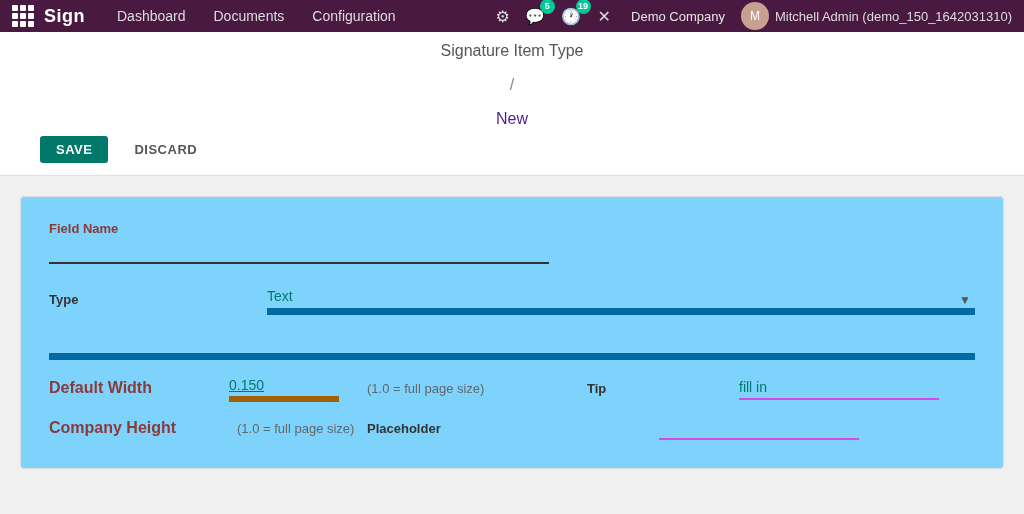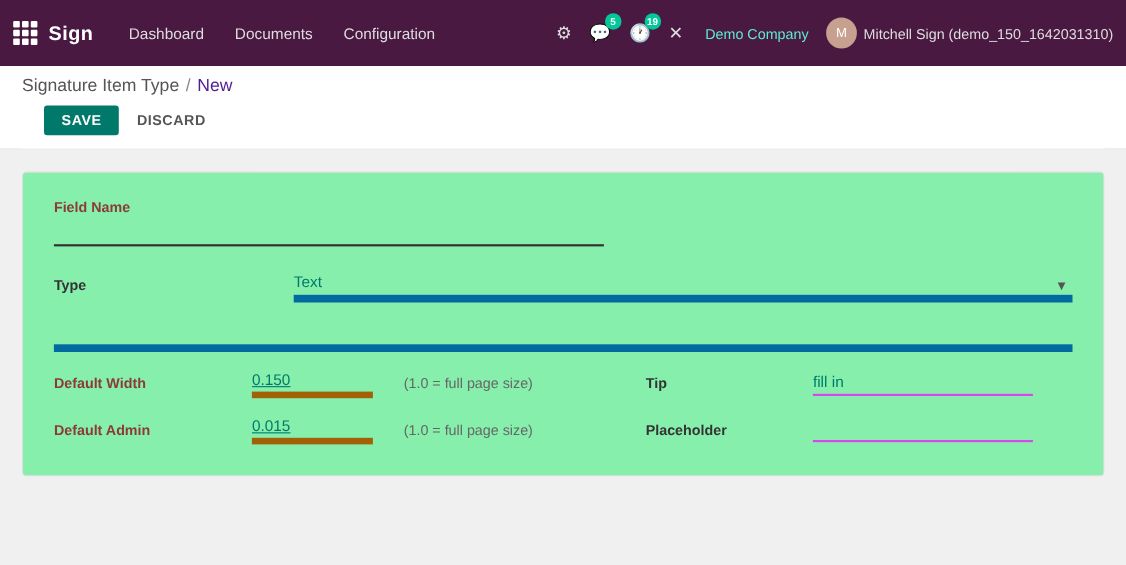--- a/index.html
+++ b/index.html
@@ -4,21 +4,21 @@
   <style>
     * { box-sizing: border-box; margin: 0; padding: 0; }
     body { font-family: 'Segoe UI', Arial, sans-serif; font-size: 14px; background: #f0f0f0; }
 
     
     .topnav {
       background: #4a1942;
       color: #fff;
       display: flex;
       align-items: center;
-      height: 60px;
+      height: 32px;
       padding: 0 12px;
       gap: 0;
     }
     .topnav-grid-icon {
       display: grid;
       grid-template-columns: repeat(3,6px);
       grid-template-rows: repeat(3,6px);
       gap: 2px;
       margin-right: 10px;
       cursor: pointer;
@@ -73,21 +73,21 @@
       top: -4px; right: -5px;
       background: #00c899;
       color: #fff;
       border-radius: 50%;
       font-size: 9px;
       width: 15px; height: 15px;
       display: flex; align-items: center; justify-content: center;
       font-weight: bold;
     }
     .topnav-company {
-      color: #5eead4;
+      color: #e5e5e5;
       font-size: 13px;
       margin: 0 8px;
     }
     .topnav-user {
       display: flex;
       align-items: center;
       gap: 6px;
       color: #ddd;
       font-size: 13px;
       cursor: pointer;
@@ -106,35 +106,36 @@
     .breadcrumb-bar {
       background: #fff;
       padding: 10px 20px 0 20px;
       border-bottom: 1px solid #e0e0e0;
     }
     .breadcrumb {
       font-size: 16px;
       color: #555;
       display: flex;
       align-items: center;
-      gap: 6px;
+      gap: 16px;
+      flex-direction: column;
     }
     .breadcrumb-link {
       color: #555;
       text-decoration: none;
     }
     .breadcrumb-sep { color: #888; }
     .breadcrumb-current { color: #4c1d95; font-weight: 500; }
 
     
     .toolbar {
       background: #fff;
       padding: 8px 20px 12px 20px;
       display: flex;
-      gap: 0;
+      gap: 10px;
       align-items: center;
     }
     .btn-save {
       background: #00796b;
       color: #fff;
       border: none;
       padding: 6px 16px;
       border-radius: 3px;
       font-size: 13px;
       font-weight: 600;
@@ -155,21 +156,21 @@
       letter-spacing: 0.5px;
     }
 
     
     .main-content {
       padding: 20px;
       background: #f0f0f0;
       min-height: calc(514px - 44px - 44px - 40px);
     }
     .form-card {
-      background: #86efac;
+      background: #7dd3fc;
       border: 1px solid #ddd;
       border-radius: 4px;
       padding: 24px 28px 28px 28px;
     }
     .field-label {
       font-size: 13px;
       color: #333;
       font-weight: 600;
       margin-bottom: 4px;
       display: block;
@@ -234,21 +235,21 @@
 
     
     .bottom-grid {
       display: grid;
       grid-template-columns: 180px 130px 220px 80px 80px 1fr;
       align-items: center;
       row-gap: 14px;
       margin-top: 8px;
     }
     .grid-label {
-      font-size: 13px;
+      font-size: 16px;
       font-weight: 600;
       color: #333;
     }
     .grid-label.required { color: #8b3a3a; }
     .grid-input {
       border: none;
       border-bottom: 6px solid #a16207;
       outline: none;
       font-size: 14px;
       padding: 3px 0;
@@ -309,21 +310,21 @@
       <span class="badge">5</span>
     </div>
     <div class="topnav-icon-btn">
       🕐
       <span class="badge">19</span>
     </div>
     <div class="topnav-icon-btn">✕</div>
     <span class="topnav-company">Demo Company</span>
     <div class="topnav-user">
       <div class="topnav-avatar">M</div>
-      <span>Mitchell Sign (demo_150_1642031310)</span>
+      <span>Mitchell Admin (demo_150_1642031310)</span>
     </div>
   </div>
 </nav>
 
 <div class="breadcrumb-bar">
   <div class="breadcrumb">
     <a class="breadcrumb-link">Signature Item Type</a>
     <span class="breadcrumb-sep">/</span>
     <span class="breadcrumb-current">New</span>
   </div>
@@ -363,22 +364,21 @@
 
     <div class="bottom-grid">
 
       <span class="grid-label required">Default Width</span>
       <input class="grid-input" type="text" value="0.150" style="">
       <span class="grid-hint">(1.0 = full page size)</span>
       <span class="grid-label-right">Tip</span>
       <span></span>
       <input class="grid-input-right" type="text" value="fill in" style="">
 
-      <span class="grid-label required">Default Admin</span>
-      <input class="grid-input" type="text" value="0.015" style="">
+      <span class="grid-label required">Company Height</span>
       <span class="grid-hint">(1.0 = full page size)</span>
       <span class="grid-label-right">Placeholder</span>
       <span></span>
       <input class="grid-input-right" type="text" value="" style="">
     </div>
 
   </div>
 </div>
 
 </body></html>

